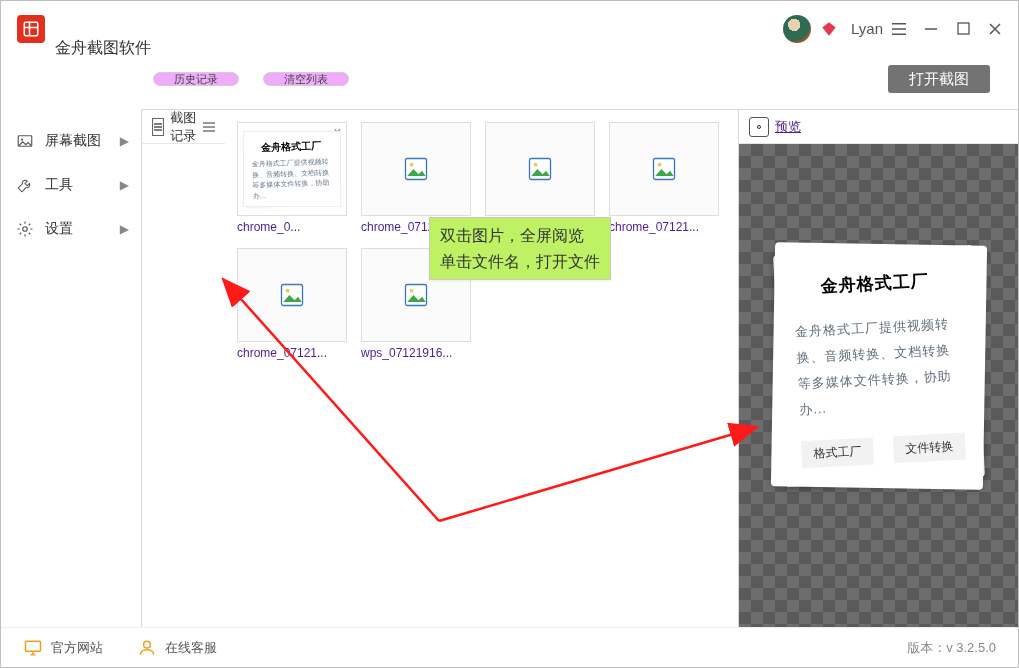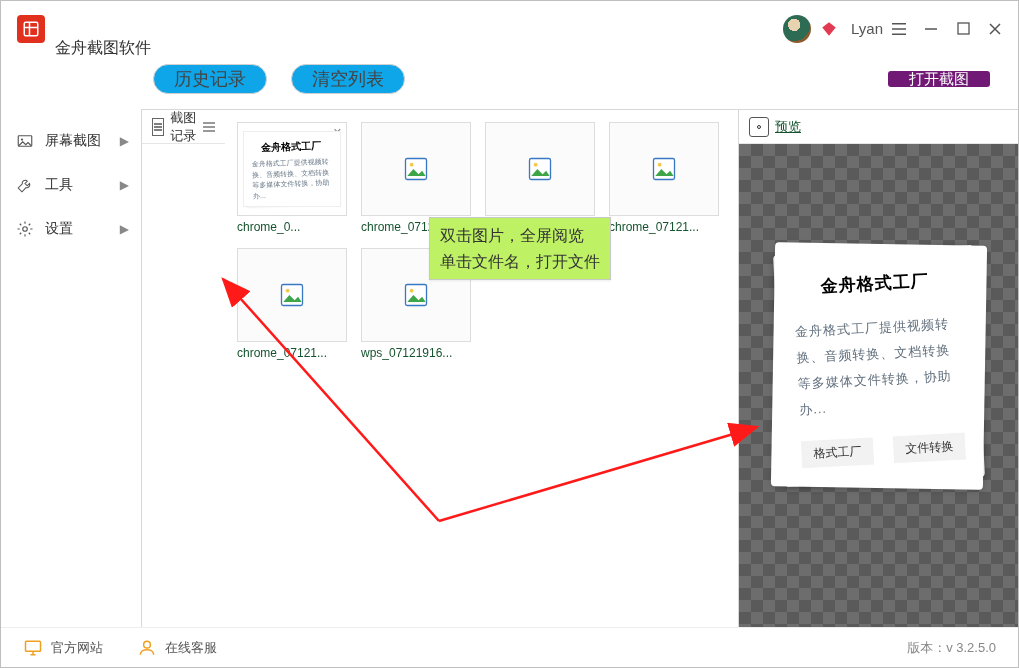--- a/index.html
+++ b/index.html
@@ -9,52 +9,52 @@
   .app-logo svg { width:18px; height:18px; }
   .app-title { font-size: 16px; color:#333; flex:0 0 auto;margin-top:40px; }
   .title-spacer { flex:1; }
   .avatar { width:28px; height:28px; border-radius:50%; background: radial-gradient(circle at 40% 35%, #e7d3b0 0 25%, #2e6b55 25% 65%, #8b5a2c 65% 100%); margin-right:8px; }
   .diamond { width:20px; height:20px; display:flex; align-items:center; justify-content:center; margin-right:12px; }
   .username { font-size:15px; color:#555; margin-right:9px; }
   .winbtns { display:flex; align-items:center; gap:18px; }
   .winbtn { width:14px; height:14px; display:flex; align-items:center; justify-content:center; color:#555; cursor:pointer; }
 
   .topbar { height:44px; display:flex; align-items:center; padding-left:152px; padding-right:28px; gap:24px; }
-  .pill { height:30px; padding:0 20px; border:1px solid #d0d0d0; border-radius:15px; font-size:18px; color:#444; background:#0ea5e9; display:flex; align-items:center; cursor:pointer; }
+  .pill { height:14px; padding:0 20px; border:1px solid #d0d0d0; border-radius:15px; font-size:11px; color:#444; background:#f0abfc; display:flex; align-items:center; cursor:pointer; }
   .top-spacer{flex:1;}
-  .primary { height:16px; width:102px; background:#701a75; color:#fff; font-size:15px; border-radius:3px; display:flex; align-items:center; justify-content:center; cursor:pointer; }
+  .primary { height:28px; width:102px; background:#737373; color:#fff; font-size:15px; border-radius:3px; display:flex; align-items:center; justify-content:center; cursor:pointer; }
 
   .body { position:absolute; top:108px; bottom:40px; left:0; right:0; display:flex; }
   .sidebar { width:140px; border-right:0; padding-top:10px; }
   .side-item { height:44px; display:flex; align-items:center; padding-left:14px; font-size:14px; color:#333; cursor:pointer; position:relative; }
   .side-item .chev { position:absolute; right:12px; color:#888; font-size:12px; }
   .side-ico { width:20px; height:20px; margin-right:10px; display:flex; align-items:center; justify-content:center; color:#555; }
 
   .main { flex:1; border:1px solid #d8d8d8; border-right:0; border-bottom:0; display:flex; }
   .reclist { flex:1; display:flex; flex-direction:row;justify-content:flex-end; }
   .listhdr { height:34px; border-bottom:1px solid #e6e6e6; display:flex; align-items:center; padding:0 10px; font-size:13px; color:#333; }
   .listhdr .hicon{ width:18px;height:18px;margin-right:6px;border:1px solid #666;display:flex;align-items:center;justify-content:center;}
   .listhdr .rmenu{ margin-left:auto; width:18px;height:14px; cursor:pointer; }
   .listhdr .rmenu div{height:2px;background:#999;margin:2px 0;}
   .grid { padding:12px; display:flex; flex-wrap:wrap; gap:14px 14px; align-content:flex-start; position:relative; }
   .thumb { width:110px; }
   .thumb .box { width:110px; height:94px; border:1px solid #ddd; background:#fbfbfb; position:relative; display:flex; align-items:center; justify-content:center; cursor:pointer; }
   .thumb.first .box { background:#fff; }
-  .caption { font-size:12px; color:#14532d; margin-top:4px; white-space:nowrap; overflow:hidden; text-overflow:ellipsis; }
+  .caption { font-size:12px; color:#4c1d95; margin-top:4px; white-space:nowrap; overflow:hidden; text-overflow:ellipsis; }
   .close-x { position:absolute; top:3px; right:4px; font-size:11px; color:#888; cursor:pointer; }
   .imgico { width:28px;height:28px; }
   .imgico svg{width:100%;height:100%;}
   .firstcard { transform:rotate(-2deg); width:94px; background:#fff; border:1px solid #e5e5e5; padding:6px 6px 4px; box-shadow:0 1px 2px rgba(0,0,0,.1);}
   .firstcard::before{content:"";position:absolute;inset:-3px;border:1px solid #eee;transform:rotate(2deg);z-index:-1;background:#fff;}
   .firstcard .fh{font-size:10px;font-weight:700;text-align:center;margin-bottom:4px;}
   .firstcard .ft{font-size:7px;color:#6a7a8a;line-height:1.5;}
   .tooltip { position:absolute; left:204px; top:107px; background:#bef264; border:1px solid #c8c8c8; padding:5px 10px; font-size:16px; color:#333; line-height:1.6; box-shadow:0 1px 2px rgba(0,0,0,.08); white-space:nowrap; z-index:5;}
 
   .preview { width:280px; border-left:1px solid #d8d8d8; display:flex; flex-direction:column; }
-  .preview .phdr{height:34px;border-bottom:1px solid #e6e6e6;display:flex;align-items:center;padding:0 10px;font-size:13px;color:#14532d;text-decoration:underline;}
+  .preview .phdr{height:34px;border-bottom:1px solid #e6e6e6;display:flex;align-items:center;padding:0 10px;font-size:13px;color:#4c1d95;text-decoration:underline;}
   .preview .phdr .pico{width:20px;height:20px;margin-right:6px;border:1px solid #555;border-radius:3px;display:flex;align-items:center;justify-content:center;}
   .checker { flex:1; background-image:
     linear-gradient(45deg,#5a5a5a 25%,transparent 25%),
     linear-gradient(-45deg,#5a5a5a 25%,transparent 25%),
     linear-gradient(45deg,transparent 75%,#5a5a5a 75%),
     linear-gradient(-45deg,transparent 75%,#5a5a5a 75%);
     background-size:24px 24px; background-position:0 0,0 12px,12px -12px,-12px 0; background-color:#6d6d6d;
     display:flex; align-items:center; justify-content:center; position:relative; }
   .card { width:200px; background:#fff; border-radius:4px; padding:22px 18px 18px; transform:rotate(-3deg); box-shadow:0 2px 6px rgba(0,0,0,.25); position:relative; top:-20px;}
   .card::after{content:"";position:absolute;inset:-6px;background:#fff;z-index:-1;transform:rotate(4deg);border-radius:4px;box-shadow:0 2px 6px rgba(0,0,0,.15);}

